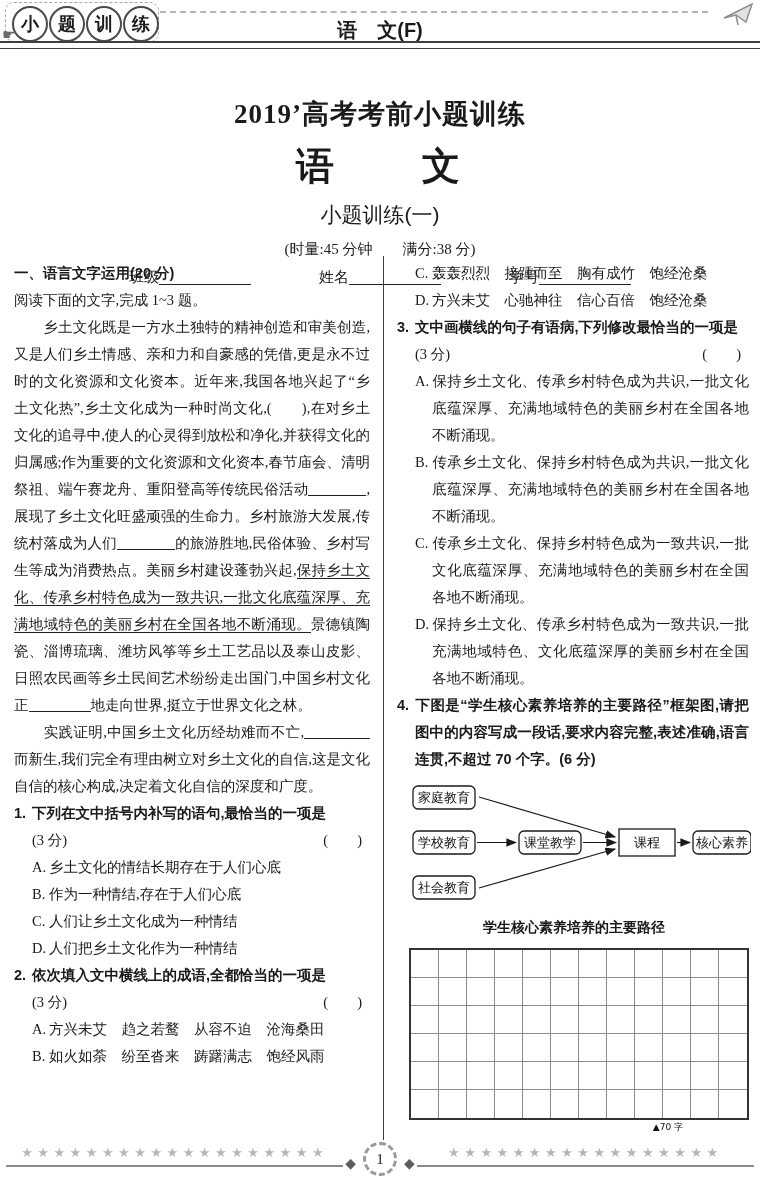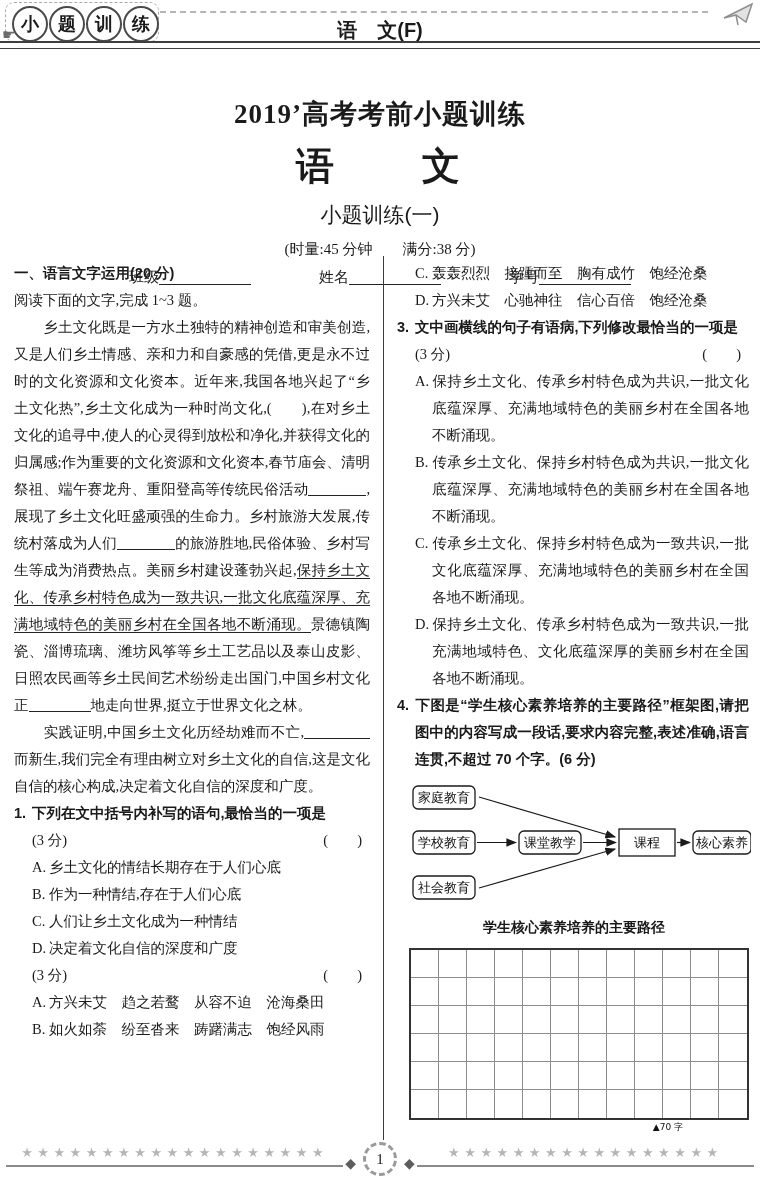--- a/index.html
+++ b/index.html
@@ -120,24 +120,25 @@
 
     <div class="question">
       <div class="q-stem"><span class="q-num">1.</span><span>下列在文中括号内补写的语句,最恰当的一项是</span></div>
       <div class="q-score">
           <span>(3 分)</span>
           <span>(　　)</span>
         </div>
       <div class="q-opt"><span class="opt-label">A.</span><span>乡土文化的情结长期存在于人们心底</span></div>
       <div class="q-opt"><span class="opt-label">B.</span><span>作为一种情结,存在于人们心底</span></div>
       <div class="q-opt"><span class="opt-label">C.</span><span>人们让乡土文化成为一种情结</span></div>
-      <div class="q-opt"><span class="opt-label">D.</span><span>决定着文化自信的深度和广度</span></div>
-    </div>
-
-    <div class="question">
+      <div class="q-opt"><span class="opt-label">D.</span><span>人们把乡土文化作为一种情结</span></div>
+    </div>
+
+    <div class="question">
+      <div class="q-stem"><span class="q-num">2.</span><span>依次填入文中横线上的成语,全都恰当的一项是</span></div>
       <div class="q-score">
           <span>(3 分)</span>
           <span>(　　)</span>
         </div>
       <div class="q-opt"><span class="opt-label">A.</span><span>方兴未艾　趋之若鹜　从容不迫　沧海桑田</span></div>
       <div class="q-opt"><span class="opt-label">B.</span><span>如火如荼　纷至沓来　踌躇满志　饱经风雨</span></div>
     </div>
   </div>
 
   <div class="col col-right">

